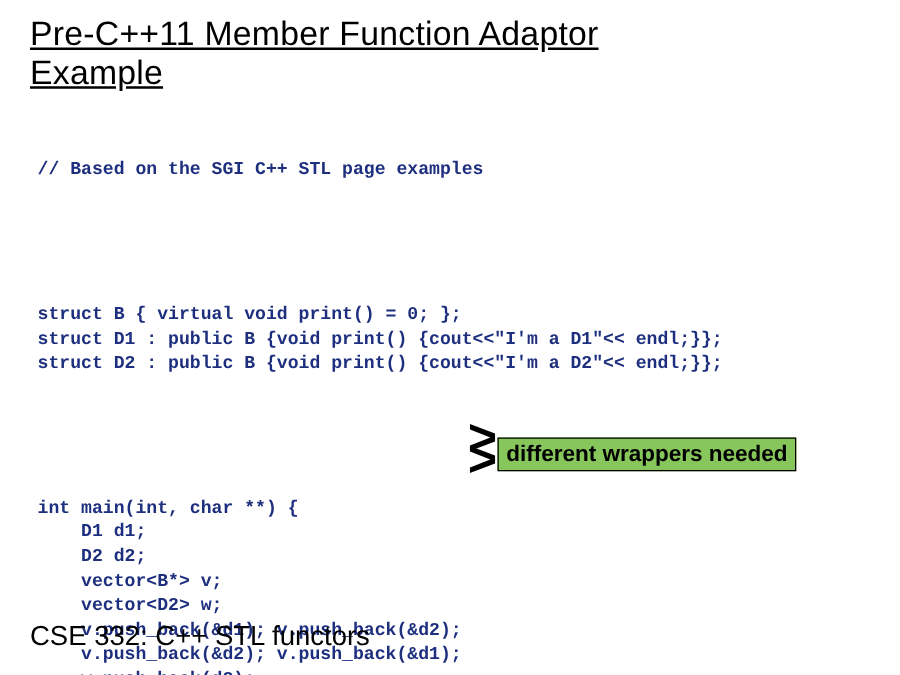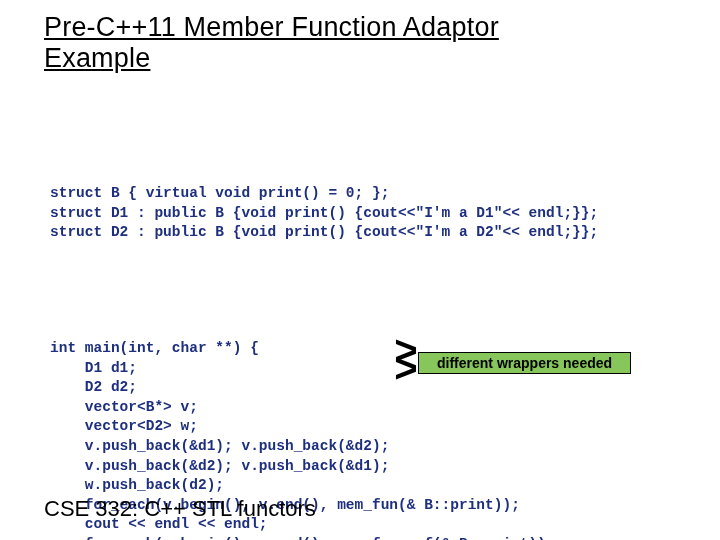--- a/index.html
+++ b/index.html
@@ -11,21 +11,20 @@
     background: #fff;
     position: relative;
     overflow: hidden;
   }
   .slide {
     padding: 8px 24px 8px 24px;
     box-sizing: border-box;
     width: 596px;
     height: 540px;
     position: relative;
-    margin-left: 20px;
   }
   .title {
     font-size: 27px;
     font-weight: 400;
     color: #000;
     text-decoration: underline;
     margin: 4px 0 14px 0;
     letter-spacing: 0.2px;
   }
   .code-block {
@@ -63,34 +62,35 @@
     font-size: 40px;
     line-height: 0.45;
     color: #000;
     margin-right: 4px;
     letter-spacing: -4px;
   }
   .callout-box {
     background: #86c65a;
     border: 1px solid #000;
     font-family: Arial, sans-serif;
-    font-size: 14px;
+    font-size: 18px;
     font-weight: bold;
     color: #000;
-    padding: 2px 18px;
+    padding: 2px 6px;
     white-space: nowrap;
   }
 </style>
 </head>
 <body>
 
 <div class="slide">
   <div class="title">Pre-C++11 Member Function Adaptor Example</div>
 
   <div class="code-block">
+    <span class="section">// Based on the SGI C++ STL page examples</span>
     <div class="spacer"></div>
     <span class="section">struct B { virtual void print() = 0; };
 struct D1 : public B {void print() {cout&lt;&lt;"I'm a D1"&lt;&lt; endl;}};
 struct D2 : public B {void print() {cout&lt;&lt;"I'm a D2"&lt;&lt; endl;}};</span>
     <div class="spacer"></div>
     <span class="section">int main(int, char **) {
     D1 d1;
     D2 d2;
     vector&lt;B*&gt; v;
     vector&lt;D2&gt; w;

